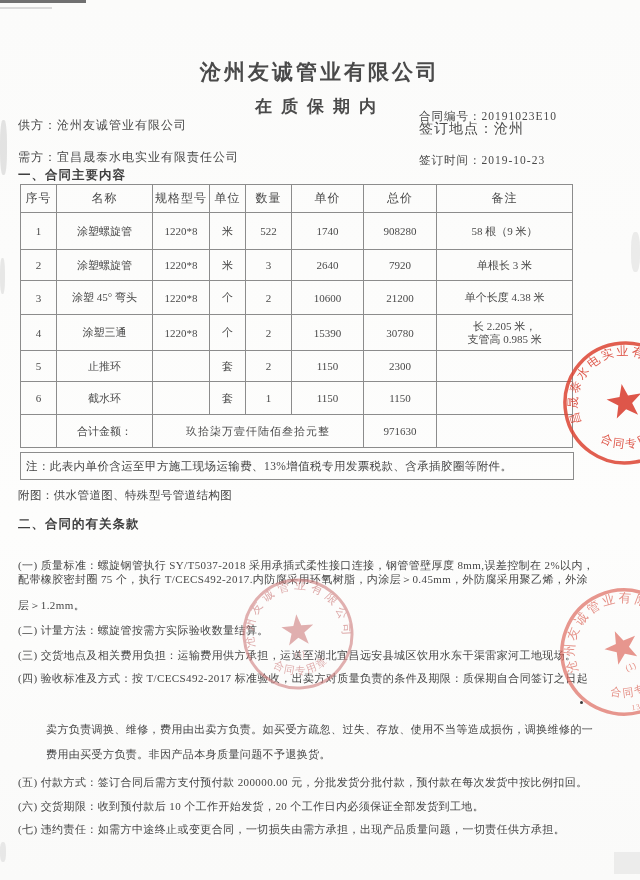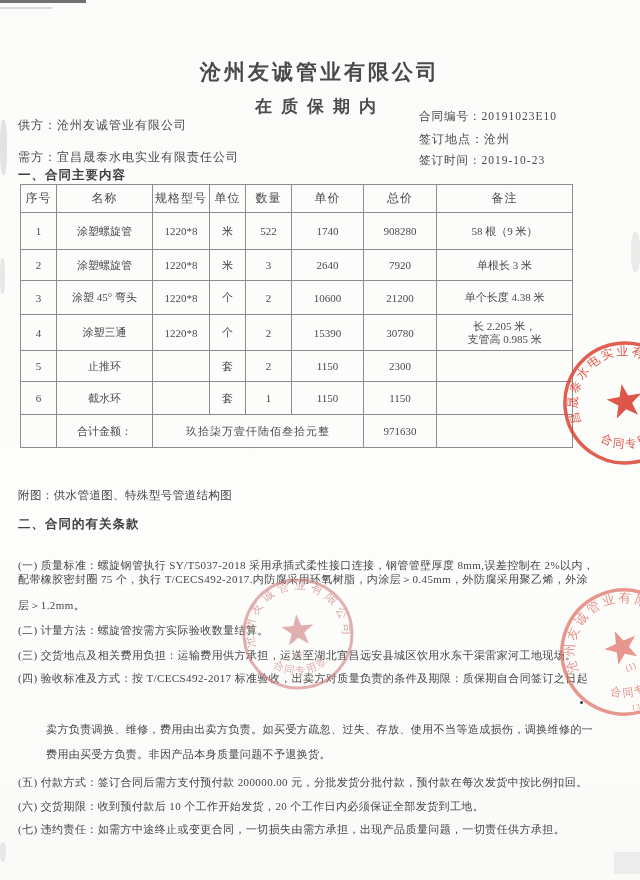--- a/index.html
+++ b/index.html
@@ -49,21 +49,21 @@
 
   <div class="abs meta" style="left:18px;top:117px;">
     <span>供方：</span><span>沧州友诚管业有限公司</span>
   </div>
   <div class="abs meta" style="left:18px;top:149px;">
     <span>需方：</span><span>宜昌晟泰水电实业有限责任公司</span>
   </div>
   <div class="abs meta" style="left:419px;top:109px;font-size:11.5px;">
     <span>合同编号：</span><span>20191023E10</span>
   </div>
-  <div class="abs meta" style="left:419px;top:131px;font-size:12px;">
+  <div class="abs meta" style="left:419px;top:120px;font-size:14px;">
     <span>签订地点：</span><span>沧州</span>
   </div>
   <div class="abs meta" style="left:419px;top:153px;font-size:11.5px;">
     <span>签订时间：</span><span>2019-10-23</span>
   </div>
 
   <div class="abs sec" style="left:18px;top:167px;">一、合同主要内容</div>
 
   <table class="items abs" style="left:20px;top:184px;">
     <colgroup>
@@ -153,20 +153,21 @@
     <tr style="height:33px;">
       <td></td>
       <td>合计金额：</td>
       <td colspan="4" style="letter-spacing:1px;">玖拾柒万壹仟陆佰叁拾元整</td>
       <td>971630</td>
       <td></td>
     </tr>
   </tbody>
     </table>
 
+  <div class="footnote-box" style="left:20px;top:452px;width:547px;height:26px;">注：此表内单价含运至甲方施工现场运输费、13%增值税专用发票税款、含承插胶圈等附件。</div>
 
   <div class="ln" style="left:18px;top:488px;font-size:11.5px;">附图：供水管道图、特殊型号管道结构图</div>
   <div class="abs sec" style="left:18px;top:516px;">二、合同的有关条款</div>
 
   <div class="ln" style="left:18px;top:551px;margin-top:7px;">(一) 质量标准：螺旋钢管执行 SY/T5037-2018 采用承插式柔性接口连接，钢管管壁厚度 8mm,误差控制在 2%以内，</div>
   <div class="ln" style="left:18px;top:572px;">配带橡胶密封圈 75 个，执行 T/CECS492-2017.内防腐采用环氧树脂，内涂层＞0.45mm，外防腐采用聚乙烯，外涂</div>
   <div class="ln" style="left:18px;top:598px;">层＞1.2mm。</div>
   <div class="ln" style="left:18px;top:623px;">(二) 计量方法：螺旋管按需方实际验收数量结算。</div>
   <div class="ln" style="left:18px;top:648px;">(三) 交货地点及相关费用负担：运输费用供方承担，运送至湖北宜昌远安县城区饮用水东干渠雷家河工地现场。</div>
   <div class="ln" style="left:18px;top:671px;">(四) 验收标准及方式：按 T/CECS492-2017 标准验收，出卖方对质量负责的条件及期限：质保期自合同签订之日起</div>

